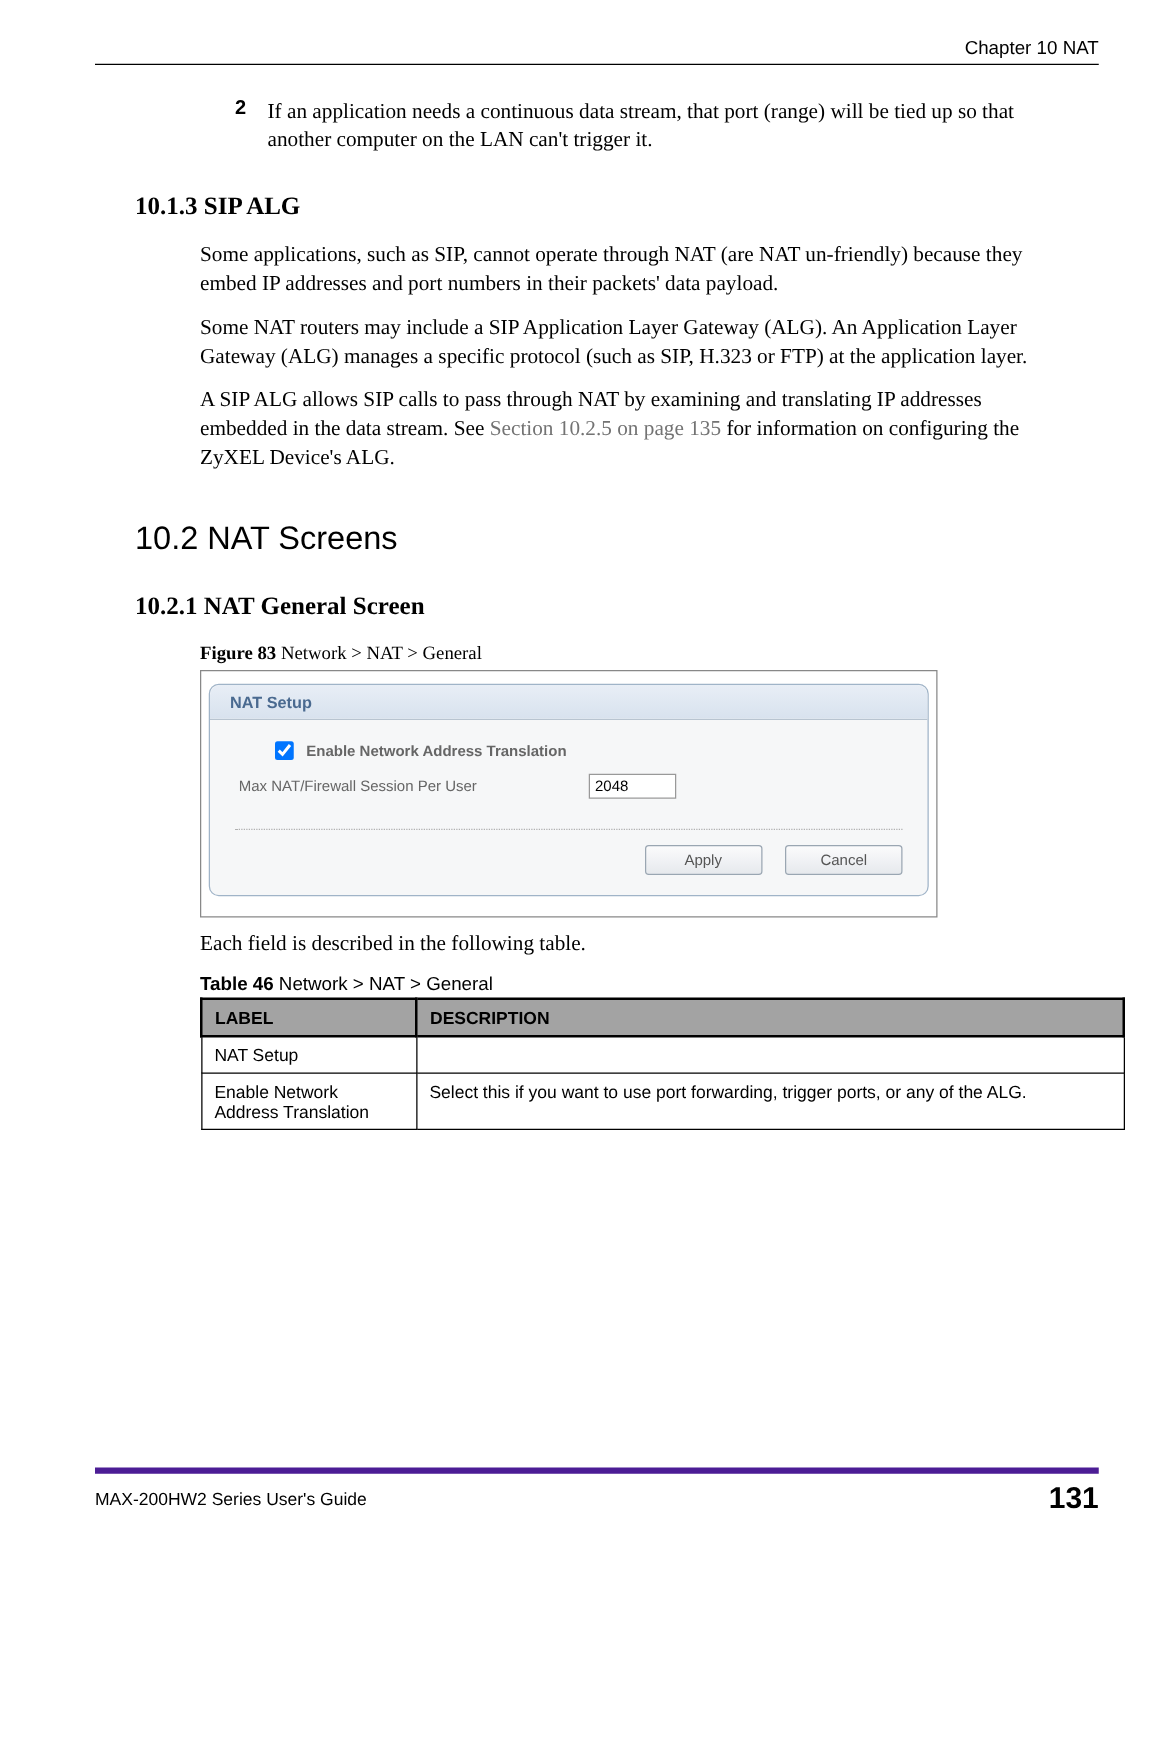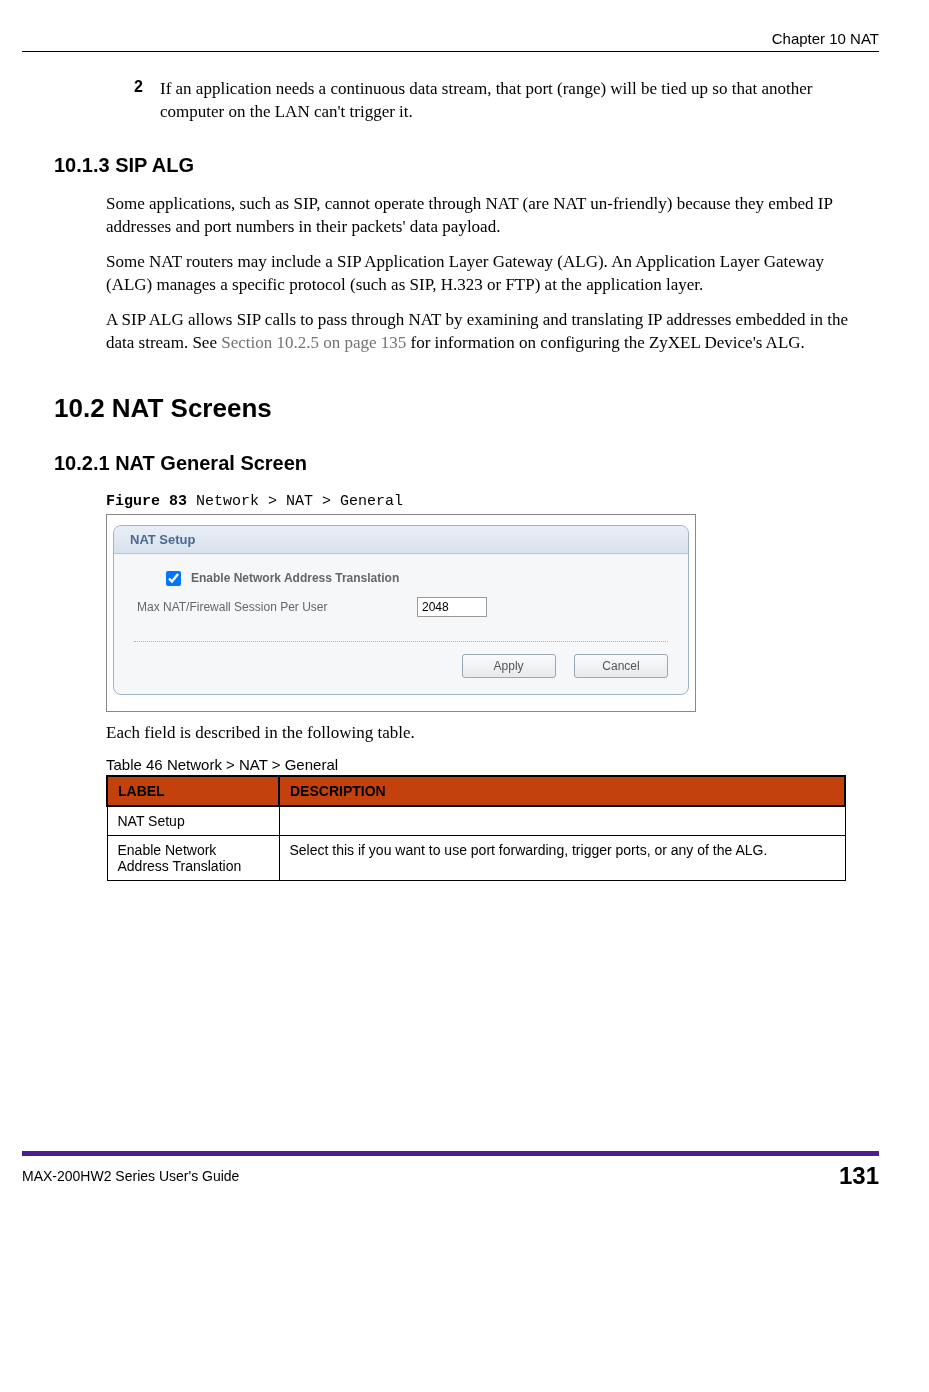--- a/index.html
+++ b/index.html
@@ -6,21 +6,21 @@
     margin: 0;
     padding: 0;
     font-family: "Times New Roman", Times, serif;
     background: #fff;
     color: #000;
     width: 929px;
   }
   .page {
     width: 929px;
     box-sizing: border-box;
-    padding: 30px 50px 30px 22px;
+    padding: 30px 50px 30px 76px;
     position: relative;
   }
   .header-rule {
     border-bottom: 1px solid #000;
     margin-bottom: 6px;
   }
   .header-text {
     text-align: right;
     font-family: Arial, Helvetica, sans-serif;
     font-size: 15px;
@@ -39,49 +39,49 @@
     font-family: Arial, Helvetica, sans-serif;
     font-weight: bold;
     font-size: 16px;
     min-width: 26px;
   }
   .numbered-item .txt {
     font-size: 17px;
     line-height: 1.35;
   }
   .h3 {
-    font-family: Liberation Sans, sans-serif;
+    font-family: Liberation Serif, serif;
     font-weight: bold;
     font-size: 20px;
     margin-left: 32px;
     margin-bottom: 16px;
   }
   .h1 {
     font-family: Arial, Helvetica, sans-serif;
-    font-weight: bold;
+    font-weight: normal;
     font-size: 26px;
     margin-left: 32px;
     margin-bottom: 28px;
     margin-top: 38px;
   }
   .body-para {
     font-size: 17px;
     line-height: 1.35;
     margin-left: 84px;
     margin-right: 30px;
     margin-bottom: 12px;
   }
   .link {
     color: #737373;
   }
   .bold {
     font-weight: bold;
   }
   .fig-caption {
-    font-family: Liberation Mono, monospace;
+    font-family: Liberation Serif, serif;
     font-size: 15px;
     margin-left: 84px;
     margin-bottom: 4px;
     margin-top: 18px;
   }
   .fig-caption .fignum {
     font-weight: bold;
   }
   
   .figure-box {
@@ -155,31 +155,31 @@
   }
   
   .tbl-caption {
     font-family: Arial, Helvetica, sans-serif;
     font-size: 15px;
     margin-left: 84px;
     margin-top: 4px;
     margin-bottom: 2px;
   }
   .tbl-caption .tblnum {
-    font-weight: normal;
+    font-weight: bold;
   }
   table.desc {
     border-collapse: collapse;
     margin-left: 84px;
     width: 740px;
     font-family: Arial, Helvetica, sans-serif;
     font-size: 14px;
   }
   table.desc th {
-    background: #c2410c;
+    background: #a3a3a3;
     text-align: left;
     font-weight: bold;
     padding: 6px 10px;
     border: 2px solid #000;
   }
   table.desc td {
     padding: 6px 10px;
     border: 1px solid #000;
     vertical-align: top;
   }

